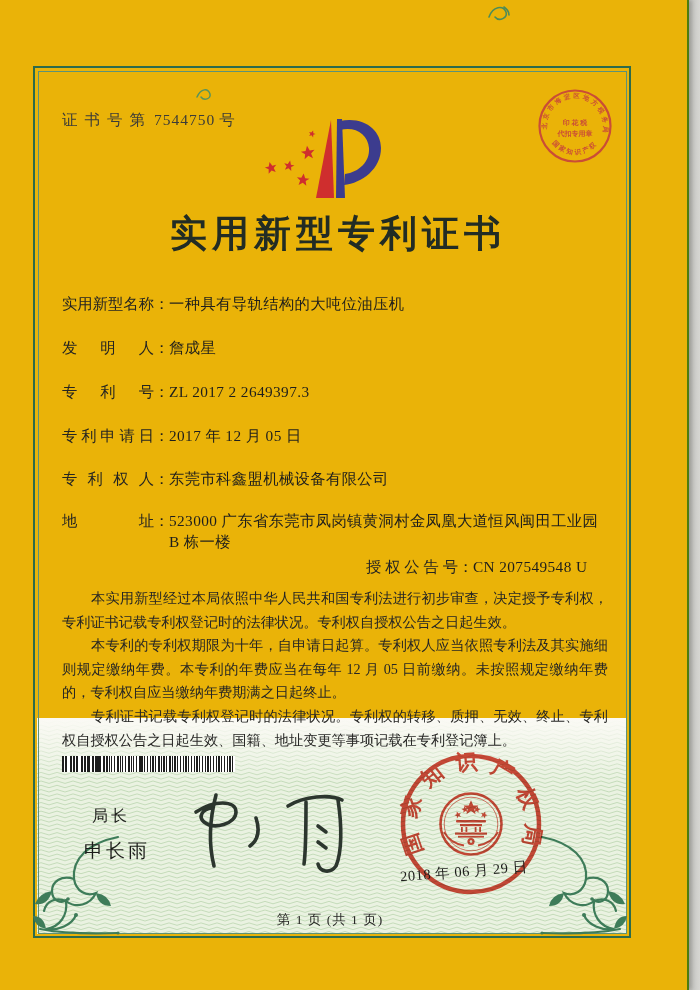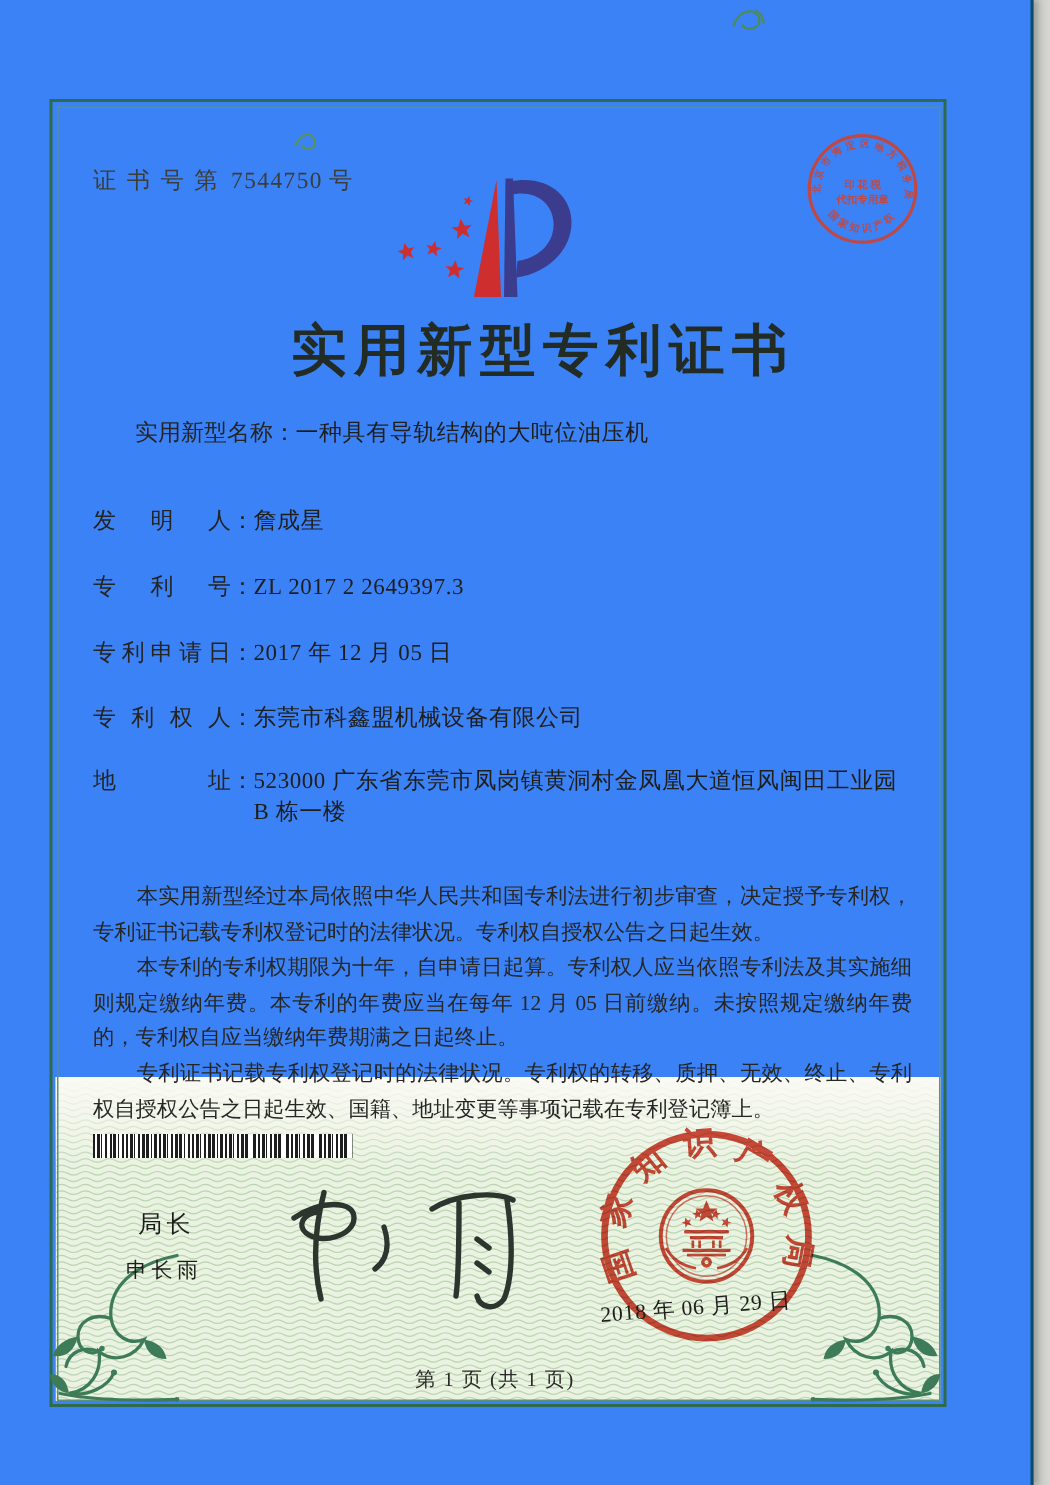--- a/index.html
+++ b/index.html
@@ -4,46 +4,46 @@
 <style>
   html,body{margin:0;padding:0;}
   body{
     width:700px;height:990px;position:relative;overflow:hidden;
     background:linear-gradient(90deg,#f0f0ee 0,#e9e9e7 96.5%,#b9b9b5 97.4%,#d6d6d2 100%);
     font-family:"Liberation Serif","DejaVu Serif",serif;
     -webkit-font-smoothing:antialiased;
   }
   .paper{
     position:absolute;left:0;top:0;width:687px;height:990px;
-    background:#3b82f6;border-right:2px solid #0c4a6e;
+    background:#eab308;border-right:2px solid #4d7c0f;
     box-shadow:3px 0 4px rgba(110,110,104,.45);
   }
   .frame-outer{position:absolute;left:33px;top:66px;width:594px;height:868px;border:2.5px solid #2d6b4b;}
   .frame-inner{position:absolute;inset:2.5px;border:1px solid #5d9277;}
   .abs{position:absolute;}
   .cert-no{left:62px;top:110px;font-size:15.5px;color:#3c3c38;white-space:nowrap;}
   .cert-no .sp{letter-spacing:7px;}
   .cert-no .num{letter-spacing:1px;margin-left:2px;}
   .cert-no .suf{margin-left:4px;}
-  .title{left:170px;top:209px;width:360px;text-align:right;font-size:37px;font-weight:700;
+  .title{left:170px;top:209px;width:360px;text-align:left;font-size:37px;font-weight:700;
          letter-spacing:5px;color:#222c24;white-space:nowrap;}
   .frow{left:62px;font-size:15.3px;color:#1e1e1c;line-height:21px;}
   .flabel{display:inline-block;width:92px;text-align:justify;text-align-last:justify;vertical-align:top;color:#242422;}
   .fcolon{display:inline-block;width:15px;vertical-align:top;}
   .fvalue{display:inline-block;vertical-align:top;max-width:434px;letter-spacing:.4px;}
   .grant-right{left:366px;font-size:15.3px;line-height:21px;color:#1e1e1c;}
   .grant-right .flabel{width:92px;}
   .paras{left:62px;top:587px;width:546px;}
   .paras p{margin:0;font-size:14.2px;line-height:23.6px;text-indent:2.05em;text-align:justify;color:#262624;}
   .barcode{left:62px;top:756px;width:173px;height:16px;
     background:repeating-linear-gradient(90deg,#1d1d1d 0 1.5px,#fff 1.5px 2.5px,#1d1d1d 2.5px 4.5px,#fff 4.5px 5.5px,#1d1d1d 5.5px 6px,#fff 6px 8px,#1d1d1d 8px 9.5px,#fff 9.5px 11px);}
   .g-band{left:37px;top:718px;width:590px;height:216px;}
   .g-fade{left:37px;top:718px;width:590px;height:62px;background:linear-gradient(#fbfaf5,rgba(251,250,245,0));}
   .bureau-title{left:92px;top:806px;font-size:16px;letter-spacing:3px;color:#1c1c1a;text-align:center;}
-  .bureau-name{left:84px;top:838px;font-size:14px;letter-spacing:3px;color:#1c1c1a;}
+  .bureau-name{left:84px;top:838px;font-size:19px;letter-spacing:3px;color:#1c1c1a;}
   .sig{left:185px;top:778px;}
   .seal{left:395px;top:748px;}
   .seal-date{left:400px;top:861px;width:160px;font-size:14.5px;letter-spacing:.5px;color:#1d1d1b;
              transform:rotate(-4.5deg);white-space:nowrap;}
   .footer{left:33px;top:911px;width:594px;text-align:center;font-size:13.5px;letter-spacing:1px;color:#2a2a28;}
   .tax-stamp{left:536px;top:87px;opacity:.92;}
   .fl-left{left:30px;top:833px;}
   .fl-right{left:538px;top:833px;transform:scaleX(-1);}
   .sq1{left:195px;top:86px;}
   .sq2{left:486px;top:3px;}
@@ -103,37 +103,40 @@
     </text>
     <text font-size="6.6" fill="#c8453a" font-weight="bold">
       <textPath href="#tsBot" startOffset="1" textLength="59" lengthAdjust="spacing">国家知识产权局</textPath>
     </text>
     <text x="0" y="-1" text-anchor="middle" font-size="7" font-weight="bold" fill="#c8453a">印 花 税</text>
     <text x="0" y="9.5" text-anchor="middle" font-size="7" font-weight="bold" fill="#c8453a">代扣专用章</text>
   </svg>
 
   <div class="abs title">实用新型专利证书</div>
 
-  <div class="abs frow" style="top:278px;margin-left:28px;">
+  <div class="abs frow" style="top:293px;">
     <span class="flabel">实用新型名称</span><span class="fcolon">：</span><span class="fvalue">一种具有导轨结构的大吨位油压机</span>
   </div>
   <div class="abs frow" style="top:337px;">
     <span class="flabel">发明人</span><span class="fcolon">：</span><span class="fvalue">詹成星</span>
   </div>
   <div class="abs frow" style="top:381px;">
     <span class="flabel">专利号</span><span class="fcolon">：</span><span class="fvalue">ZL 2017 2 2649397.3</span>
   </div>
   <div class="abs frow" style="top:425px;text-decoration:underline;">
     <span class="flabel">专利申请日</span><span class="fcolon">：</span><span class="fvalue">2017 年 12 月 05 日</span>
   </div>
   <div class="abs frow" style="top:468px;">
     <span class="flabel">专利权人</span><span class="fcolon">：</span><span class="fvalue">东莞市科鑫盟机械设备有限公司</span>
   </div>
   <div class="abs frow" style="top:510px;">
     <span class="flabel">地址</span><span class="fcolon">：</span><span class="fvalue" style="width:434px;">523000 广东省东莞市凤岗镇黄洞村金凤凰大道恒风闽田工业园 B 栋一楼</span>
+  </div>
+  <div class="abs grant-right" style="top:556px;">
+    <span class="flabel">授权公告号</span><span class="fcolon">：</span><span class="fvalue">CN 207549548 U</span>
   </div>
 
   <div class="abs paras">
     <p>本实用新型经过本局依照中华人民共和国专利法进行初步审查，决定授予专利权，专利证书记载专利权登记时的法律状况。专利权自授权公告之日起生效。</p>
     <p>本专利的专利权期限为十年，自申请日起算。专利权人应当依照专利法及其实施细则规定缴纳年费。本专利的年费应当在每年 12 月 05 日前缴纳。未按照规定缴纳年费的，专利权自应当缴纳年费期满之日起终止。</p>
     <p>专利证书记载专利权登记时的法律状况。专利权的转移、质押、无效、终止、专利权自授权公告之日起生效、国籍、地址变更等事项记载在专利登记簿上。</p>
   </div>
 
   <div class="abs barcode"></div>
 

